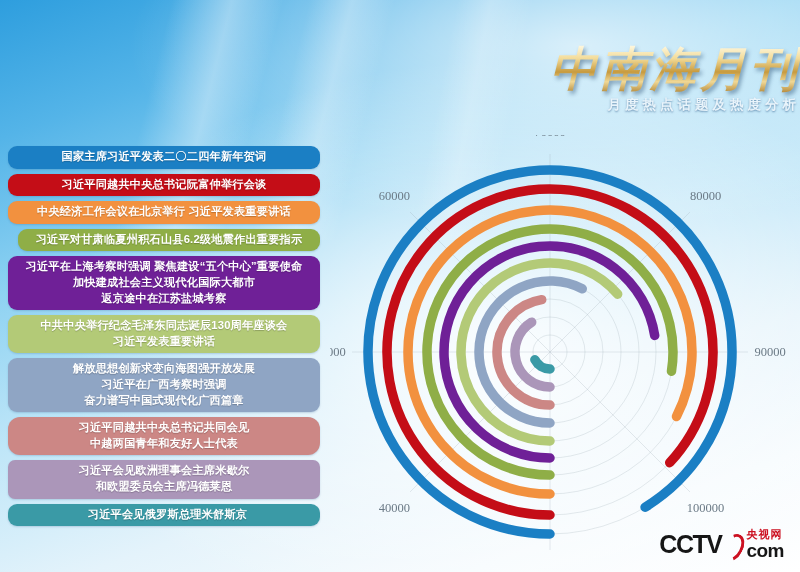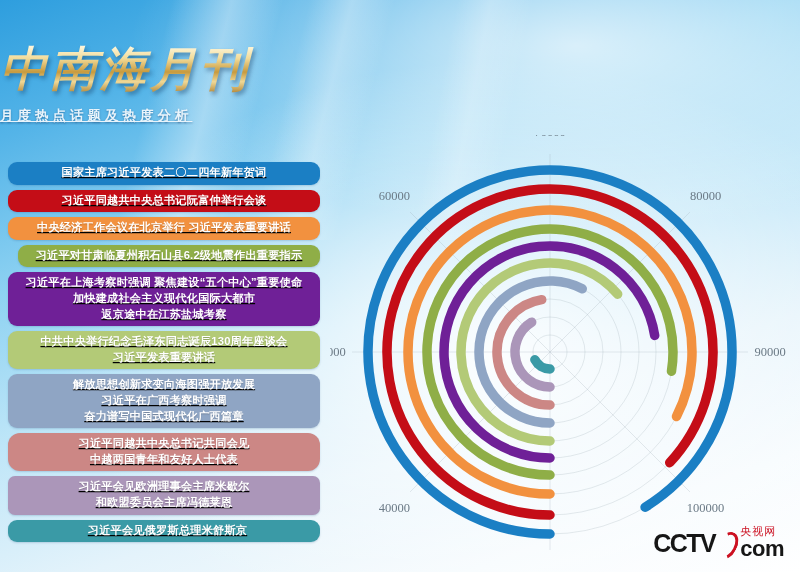--- a/index.html
+++ b/index.html
@@ -14,35 +14,35 @@
   }
   
   #stage:before{content:"";position:absolute;left:0;top:0;width:800px;height:240px;
     background:
       linear-gradient(104deg,rgba(255,255,255,0) 20%,rgba(255,255,255,.38) 27%,rgba(255,255,255,0) 33%),
       linear-gradient(104deg,rgba(255,255,255,0) 36%,rgba(255,255,255,.30) 41%,rgba(255,255,255,0) 46%),
       linear-gradient(101deg,rgba(255,255,255,0) 54%,rgba(255,255,255,.22) 58%,rgba(255,255,255,0) 63%);
     pointer-events:none;}
 
   
-  #header{position:absolute;left:0;top:44px;width:800px;text-align:left;}
+  #header{position:absolute;left:0;top:44px;width:800px;text-align:right;}
   #title{
     font-family:"Liberation Serif","DejaVu Serif",serif;
     font-weight:bold;font-style:italic;font-size:47px;letter-spacing:3px;
     background:linear-gradient(180deg,#fffbe8 0%,#f3dc9a 28%,#c79a3e 55%,#f0d896 74%,#a97b2a 100%);
     -webkit-background-clip:text;background-clip:text;color:transparent;
     -webkit-text-fill-color:transparent;
     filter:drop-shadow(2px 3px 2px rgba(20,60,100,.45));
     line-height:1.08;
   }
-  #subtitle{margin-top:12px;font-size:13.5px;letter-spacing:4px;color:#e9f4fb;
-    text-shadow:0 1px 2px rgba(20,70,120,.55);font-weight:bold;text-decoration:underline;}
+  #subtitle{margin-top:1px;font-size:13.5px;letter-spacing:4px;color:#e9f4fb;
+    text-shadow:0 1px 2px rgba(20,70,120,.55);font-weight:bold;}
 
   
-  #legend{position:absolute;left:8px;top:162px;width:312px;text-decoration:underline;}
+  #legend{position:absolute;left:8px;top:146px;width:312px;}
   .legend-item{
     border-radius:9px;margin-bottom:5px;padding:3px 6px 4px 6px;
     color:#ffffff;font-size:11.2px;line-height:15.6px;text-align:center;
     font-weight:bold;letter-spacing:.2px;
     text-shadow:0 1px 1px rgba(0,0,0,.22);
     box-shadow:0 1px 2px rgba(40,90,140,.22);
   }
 
   
   #chart{position:absolute;left:330px;top:135px;width:470px;height:430px;}
@@ -53,23 +53,23 @@
   
   #cctv{position:absolute;right:16px;bottom:12px;display:flex;align-items:center;gap:6px;}
   #cctv-mark{font-family:"Liberation Sans",sans-serif;font-weight:bold;
     font-size:25px;letter-spacing:-1.5px;color:#161616;line-height:1;}
   #cctv-swoosh{width:15px;height:26px;position:relative;margin-left:-3px;}
   #cctv-swoosh:before{content:"";position:absolute;left:0;top:1px;width:13px;height:23px;
     border:3.4px solid #cc1122;border-radius:50%;
     border-left-color:transparent;border-bottom-color:transparent;
     transform:rotate(28deg);}
   #cctv-right{margin-left:1px;line-height:1;}
-  #cctv-cn{font-size:11px;color:#cc1122;font-weight:normal;letter-spacing:1px;
+  #cctv-cn{font-size:11px;color:#cc1122;font-weight:bold;letter-spacing:1px;
     display:block;margin-bottom:1px;}
-  #cctv-com{font-size:22px;font-weight:bold;color:#161616;display:block;letter-spacing:-.5px;}
+  #cctv-com{font-size:19px;font-weight:bold;color:#161616;display:block;letter-spacing:-.5px;}
 </style>
 </head>
 <body>
 
 <div id="stage">
 
   <div id="header">
     <div id="title">中南海月刊</div>
     <div id="subtitle">月度热点话题及热度分析</div>
   </div>

